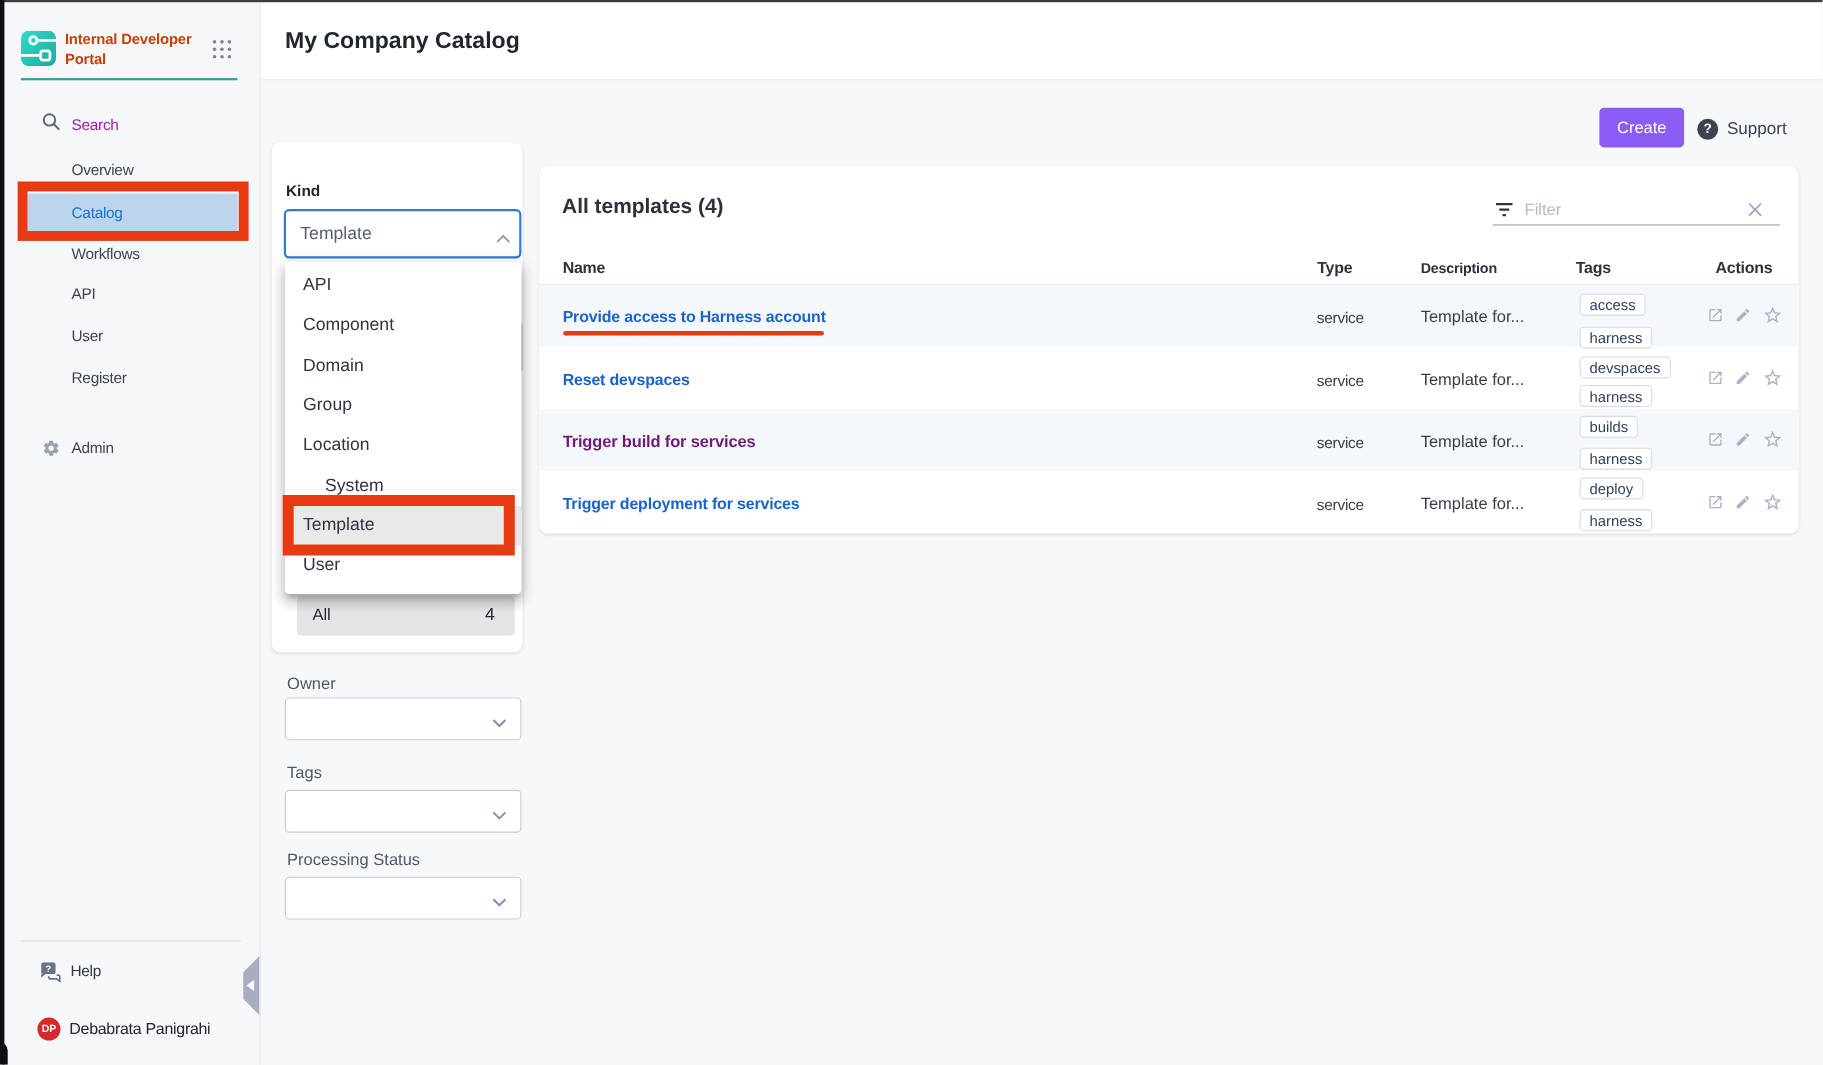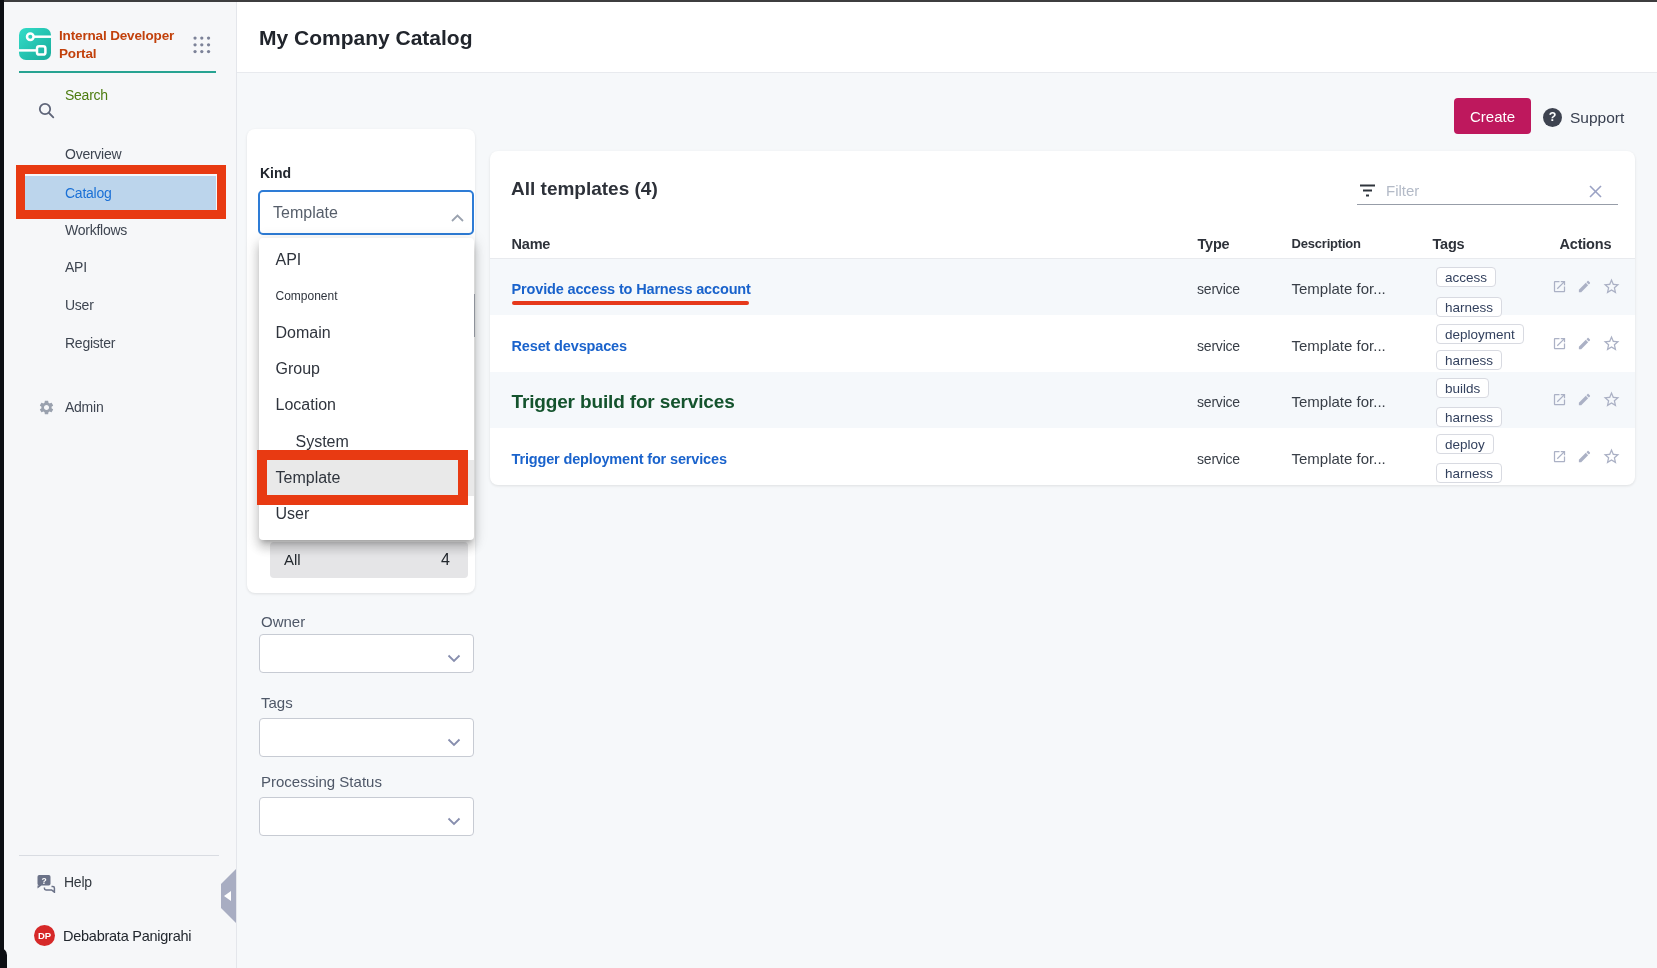--- a/index.html
+++ b/index.html
@@ -31,21 +31,21 @@
       <circle cx="15.2" cy="8.6" r="1.6" fill="#7c8298"></circle>
       <circle cx="2.0" cy="15.2" r="1.6" fill="#7c8298"></circle>
       <circle cx="8.6" cy="15.2" r="1.6" fill="#7c8298"></circle>
       <circle cx="15.2" cy="15.2" r="1.6" fill="#7c8298"></circle>
     </svg></div>
 <div style="position:absolute;left:19px;top:70.5px;width:197px;height:2px;background:#27a392;"></div>
 <div style="position:absolute;left:38px;top:102px;"><svg width="17" height="17" viewBox="0 0 17 17">
       <circle cx="7" cy="7" r="5.2" fill="none" stroke="#5f6579" stroke-width="1.8"></circle>
       <line x1="11" y1="11" x2="15.3" y2="15.3" stroke="#5f6579" stroke-width="1.8" stroke-linecap="round"></line>
     </svg></div>
-<div style="position:absolute;left:65px;top:87px;font-size:14px;letter-spacing:-0.25px;color:#4d7c0f;">Search</div>
+<div style="position:absolute;left:65px;top:105px;font-size:14px;letter-spacing:-0.25px;color:#a21caf;">Search</div>
 <div style="position:absolute;left:65px;top:146.5px;font-size:14px;letter-spacing:-0.25px;line-height:15px;color:#3e4551;">Overview</div>
 <div style="position:absolute;left:65px;top:222.5px;font-size:14px;letter-spacing:-0.25px;line-height:15px;color:#3e4551;">Workflows</div>
 <div style="position:absolute;left:65px;top:259.5px;font-size:14px;letter-spacing:-0.25px;line-height:15px;color:#3e4551;">API</div>
 <div style="position:absolute;left:65px;top:298px;font-size:14px;letter-spacing:-0.25px;line-height:15px;color:#3e4551;">User</div>
 <div style="position:absolute;left:65px;top:335.5px;font-size:14px;letter-spacing:-0.25px;line-height:15px;color:#3e4551;">Register</div>
 <div style="position:absolute;left:25px;top:175.5px;width:191px;height:34px;background:#bcd5ec;"></div>
 <div style="position:absolute;left:65px;top:185.5px;font-size:14px;letter-spacing:-0.25px;line-height:15px;color:#1a70d6;">Catalog</div>
 <div style="position:absolute;left:15.5px;top:165px;width:210px;height:54px;border:9.5px solid #e83a12;"></div>
 <div style="position:absolute;left:38px;top:399px;"><svg width="17" height="17" viewBox="0 0 24 24" fill="#9aa1ae">
       <path d="M19.14 12.94c.04-.3.06-.61.06-.94 0-.32-.02-.64-.07-.94l2.03-1.58c.18-.14.23-.41.12-.61l-1.92-3.32c-.12-.22-.37-.29-.59-.22l-2.39.96c-.5-.38-1.03-.7-1.62-.94l-.36-2.54c-.04-.24-.24-.41-.48-.41h-3.84c-.24 0-.43.17-.47.41l-.36 2.54c-.59.24-1.13.57-1.62.94l-2.39-.96c-.22-.08-.47 0-.59.22L2.74 8.87c-.12.21-.08.47.12.61l2.03 1.58c-.05.3-.09.63-.09.94s.02.64.07.94l-2.03 1.58c-.18.14-.23.41-.12.61l1.92 3.32c.12.22.37.29.59.22l2.39-.96c.5.38 1.03.7 1.62.94l.36 2.54c.05.24.24.41.48.41h3.84c.24 0 .44-.17.47-.41l.36-2.54c.59-.24 1.13-.56 1.62-.94l2.39.96c.22.08.47 0 .59-.22l1.92-3.32c.12-.22.07-.47-.12-.61l-2.01-1.58zM12 15.6c-1.98 0-3.6-1.62-3.6-3.6s1.62-3.6 3.6-3.6 3.6 1.62 3.6 3.6-1.62 3.6-3.6 3.6z"></path>
@@ -56,37 +56,37 @@
       <path d="M15.5 13.5 L16.8 13.5 A1.6 1.6 0 0 1 18.4 15.1 L18.4 19.2 L15.6 16.9 L10 16.9 A1.6 1.6 0 0 1 8.4 15.3 L8.4 14.6" fill="none" stroke="#6b7288" stroke-width="1.5"></path>
       <path d="M3.2 2 h9.6 a1.7 1.7 0 0 1 1.7 1.7 v7 a1.7 1.7 0 0 1-1.7 1.7 h-7.3 l-4 3.2 v-3.2 h1.7 a1.7 1.7 0 0 1-1.7-1.7 v-7 a1.7 1.7 0 0 1 1.7-1.7 z" fill="#6b7288"></path>
       <text x="8" y="10.6" font-size="8.5" font-weight="bold" fill="#fff" text-anchor="middle" font-family="Liberation Sans">?</text>
     </svg></div>
 <div style="position:absolute;left:64px;top:875px;font-size:14px;letter-spacing:-0.25px;line-height:15px;color:#32383f;">Help</div>
 <div style="position:absolute;left:34px;top:925px;width:21px;height:21px;border-radius:50%;background:#d62929;color:#fff;font-size:9.5px;font-weight:bold;display:flex;align-items:center;justify-content:center;">DP</div>
 <div style="position:absolute;left:63px;top:929px;font-size:14.5px;letter-spacing:-0.25px;line-height:15px;color:#22272e;font-weight:500;">Debabrata Panigrahi</div>
 <div style="position:absolute;left:221px;top:869px;width:15px;height:54px;background:#a8adc2;clip-path:polygon(100% 0%,100% 100%,0% 72%,0% 28%);"></div>
 <div style="position:absolute;left:224px;top:891px;width:0;height:0;border-top:5px solid transparent;border-bottom:5px solid transparent;border-right:7.5px solid #ffffff;"></div>
 <div style="position:absolute;left:259px;top:26px;font-size:21px;font-weight:bold;color:#21252c;">My Company Catalog</div>
-<div style="position:absolute;left:1454px;top:98px;width:77px;height:36px;background:#be185d;border-radius:4px;color:#fff;font-size:15px;display:flex;align-items:center;justify-content:center;">Create</div>
+<div style="position:absolute;left:1454px;top:98px;width:77px;height:36px;background:#8b5cf6;border-radius:4px;color:#fff;font-size:15px;display:flex;align-items:center;justify-content:center;">Create</div>
 <div style="position:absolute;left:1543px;top:107.5px;width:19px;height:19px;border-radius:50%;background:#3e4350;color:#fff;font-size:12.5px;font-weight:bold;display:flex;align-items:center;justify-content:center;">?</div>
 <div style="position:absolute;left:1570px;top:109px;font-size:15.5px;color:#394050;font-weight:500;">Support</div>
 <div style="position:absolute;left:247px;top:129px;width:228px;height:464px;background:#fff;border-radius:8px;box-shadow:0 1px 3px rgba(0,0,0,0.10);"></div>
 <div style="position:absolute;left:260px;top:165px;font-size:14px;font-weight:bold;color:#21262e;">Kind</div>
 <div style="position:absolute;left:258px;top:189.5px;width:216px;height:45.5px;background:#fff;border:2px solid #2e7cd6;border-radius:5px;"></div>
 <div style="position:absolute;left:273px;top:204px;font-size:16px;color:#565e6a;">Template</div>
 <div style="position:absolute;left:451px;top:208px;"><svg width="13" height="8" viewBox="0 0 13 8">
       <path d="M1 7 L6.5 1.5 L12 7" fill="none" stroke="#9aa2af" stroke-width="1.8"></path>
     </svg></div>
 <div style="position:absolute;left:270px;top:542px;width:198px;height:36px;background:#e5e5e7;border-radius:4px;"></div>
 <div style="position:absolute;left:284px;top:551px;font-size:15px;color:#23282e;">All</div>
 <div style="position:absolute;left:441px;top:551px;font-size:16px;color:#23282e;">4</div>
 <div style="position:absolute;left:473.5px;top:294px;width:1.5px;height:43px;background:#a9aeb9;"></div>
 <div style="position:absolute;left:259px;top:238px;width:215px;height:302px;background:#fff;border-radius:4px;box-shadow:0 5px 5px -3px rgba(0,0,0,0.2),0 8px 10px 1px rgba(0,0,0,0.14),0 3px 14px 2px rgba(0,0,0,0.12);"></div>
 <div style="position:absolute;left:259px;top:242.0px;width:215px;height:36.3px;display:flex;align-items:center;padding-left:16.5px;font-size:16px;color:#2f343d;">API</div>
-<div style="position:absolute;left:259px;top:278.3px;width:215px;height:36.3px;display:flex;align-items:center;padding-left:16.5px;font-size:12px;color:#2f343d;">Component</div>
+<div style="position:absolute;left:259px;top:278.3px;width:215px;height:36.3px;display:flex;align-items:center;padding-left:16.5px;font-size:16px;color:#2f343d;">Component</div>
 <div style="position:absolute;left:259px;top:314.6px;width:215px;height:36.3px;display:flex;align-items:center;padding-left:16.5px;font-size:16px;color:#2f343d;">Domain</div>
 <div style="position:absolute;left:259px;top:350.9px;width:215px;height:36.3px;display:flex;align-items:center;padding-left:16.5px;font-size:16px;color:#2f343d;">Group</div>
 <div style="position:absolute;left:259px;top:387.2px;width:215px;height:36.3px;display:flex;align-items:center;padding-left:16.5px;font-size:16px;color:#2f343d;">Location</div>
 <div style="position:absolute;left:259px;top:423.5px;width:215px;height:36.3px;display:flex;align-items:center;padding-left:16.5px;font-size:16px;color:#2f343d;margin-left:20px;">System</div>
 <div style="position:absolute;left:259px;top:459.79999999999995px;width:215px;height:36.3px;background:#e9e9e9;display:flex;align-items:center;padding-left:16.5px;font-size:16px;color:#2f343d;">Template</div>
 <div style="position:absolute;left:259px;top:496.09999999999997px;width:215px;height:36.3px;display:flex;align-items:center;padding-left:16.5px;font-size:16px;color:#2f343d;">User</div>
 <div style="position:absolute;left:257px;top:450px;width:211px;height:55px;border:10px solid #e83a12;"></div>
 <div style="position:absolute;left:261px;top:613px;font-size:15px;color:#4f5868;">Owner</div>
 <div style="position:absolute;left:259px;top:634px;width:215px;height:39px;background:#fff;border:1px solid #c7cbd3;border-radius:4px;"></div>
 <div style="position:absolute;left:447px;top:649px;"><svg width="14" height="9" viewBox="0 0 14 9">
@@ -133,32 +133,32 @@
     </svg></div>
 <div style="position:absolute;left:1577px;top:279.25px;"><svg width="15" height="15" viewBox="0 0 24 24" fill="#abb1c5">
       <path d="M3 17.25V21h3.75L17.81 9.94l-3.75-3.75L3 17.25zM20.71 7.04c.39-.39.39-1.02 0-1.41l-2.34-2.34c-.39-.39-1.02-.39-1.41 0l-1.83 1.83 3.75 3.75 1.83-1.83z"></path>
     </svg></div>
 <div style="position:absolute;left:1602px;top:277.25px;"><svg width="19" height="19" viewBox="0 0 24 24" fill="#abb1c5">
       <path d="M22 9.24l-7.19-.62L12 2 9.19 8.63 2 9.24l5.46 4.73L5.82 21 12 17.27 18.18 21l-1.63-7.03L22 9.24zM12 15.4l-3.76 2.27 1-4.28-3.32-2.88 4.38-.38L12 6.1l1.71 4.04 4.38.38-3.32 2.88 1 4.28L12 15.4z"></path>
     </svg></div>
 <div style="position:absolute;left:511.5px;top:337.75px;font-size:14.5px;letter-spacing:-0.15px;line-height:16px;font-weight:bold;color:#1a63cc;">Reset devspaces</div>
 <div style="position:absolute;left:1197px;top:337.75px;font-size:14px;letter-spacing:-0.2px;line-height:16px;color:#383e47;">service</div>
 <div style="position:absolute;left:1291.5px;top:337.75px;font-size:15px;line-height:16px;color:#383e47;">Template for...</div>
-<div style="position:absolute;left:1436px;top:324.0px;height:20px;border:1px solid #d8dae1;border-radius:4px;background:#fff;display:inline-flex;align-items:center;padding:0 8px;font-size:13.5px;color:#33415e;">deployment</div>
+<div style="position:absolute;left:1436px;top:324.0px;height:20px;border:1px solid #d8dae1;border-radius:4px;background:#fff;display:inline-flex;align-items:center;padding:0 8px;font-size:13.5px;color:#33415e;">devspaces</div>
 <div style="position:absolute;left:1436px;top:350.0px;height:20px;border:1px solid #d8dae1;border-radius:4px;background:#fff;display:inline-flex;align-items:center;padding:0 8px;font-size:13.5px;color:#33415e;">harness</div>
 <div style="position:absolute;left:1552px;top:335.75px;"><svg width="15" height="15" viewBox="0 0 24 24" fill="#abb1c5">
       <path d="M19 19H5V5h7V3H5c-1.11 0-2 .9-2 2v14c0 1.1.89 2 2 2h14c1.1 0 2-.9 2-2v-7h-2v7zM14 3v2h3.59l-9.83 9.83 1.41 1.41L19 6.41V10h2V3h-7z"></path>
     </svg></div>
 <div style="position:absolute;left:1577px;top:335.75px;"><svg width="15" height="15" viewBox="0 0 24 24" fill="#abb1c5">
       <path d="M3 17.25V21h3.75L17.81 9.94l-3.75-3.75L3 17.25zM20.71 7.04c.39-.39.39-1.02 0-1.41l-2.34-2.34c-.39-.39-1.02-.39-1.41 0l-1.83 1.83 3.75 3.75 1.83-1.83z"></path>
     </svg></div>
 <div style="position:absolute;left:1602px;top:333.75px;"><svg width="19" height="19" viewBox="0 0 24 24" fill="#abb1c5">
       <path d="M22 9.24l-7.19-.62L12 2 9.19 8.63 2 9.24l5.46 4.73L5.82 21 12 17.27 18.18 21l-1.63-7.03L22 9.24zM12 15.4l-3.76 2.27 1-4.28-3.32-2.88 4.38-.38L12 6.1l1.71 4.04 4.38.38-3.32 2.88 1 4.28L12 15.4z"></path>
     </svg></div>
-<div style="position:absolute;left:511.5px;top:394.25px;font-size:19px;letter-spacing:-0.15px;line-height:16px;font-weight:bold;color:#14532d;">Trigger build for services</div>
+<div style="position:absolute;left:511.5px;top:394.25px;font-size:15px;letter-spacing:-0.15px;line-height:16px;font-weight:bold;color:#701a75;">Trigger build for services</div>
 <div style="position:absolute;left:1197px;top:394.25px;font-size:14px;letter-spacing:-0.2px;line-height:16px;color:#383e47;">service</div>
 <div style="position:absolute;left:1291.5px;top:394.25px;font-size:15px;line-height:16px;color:#383e47;">Template for...</div>
 <div style="position:absolute;left:1436px;top:378.0px;height:20px;border:1px solid #d8dae1;border-radius:4px;background:#fff;display:inline-flex;align-items:center;padding:0 8px;font-size:13.5px;color:#33415e;">builds</div>
 <div style="position:absolute;left:1436px;top:407.0px;height:20px;border:1px solid #d8dae1;border-radius:4px;background:#fff;display:inline-flex;align-items:center;padding:0 8px;font-size:13.5px;color:#33415e;">harness</div>
 <div style="position:absolute;left:1552px;top:392.25px;"><svg width="15" height="15" viewBox="0 0 24 24" fill="#abb1c5">
       <path d="M19 19H5V5h7V3H5c-1.11 0-2 .9-2 2v14c0 1.1.89 2 2 2h14c1.1 0 2-.9 2-2v-7h-2v7zM14 3v2h3.59l-9.83 9.83 1.41 1.41L19 6.41V10h2V3h-7z"></path>
     </svg></div>
 <div style="position:absolute;left:1577px;top:392.25px;"><svg width="15" height="15" viewBox="0 0 24 24" fill="#abb1c5">
       <path d="M3 17.25V21h3.75L17.81 9.94l-3.75-3.75L3 17.25zM20.71 7.04c.39-.39.39-1.02 0-1.41l-2.34-2.34c-.39-.39-1.02-.39-1.41 0l-1.83 1.83 3.75 3.75 1.83-1.83z"></path>
     </svg></div>

